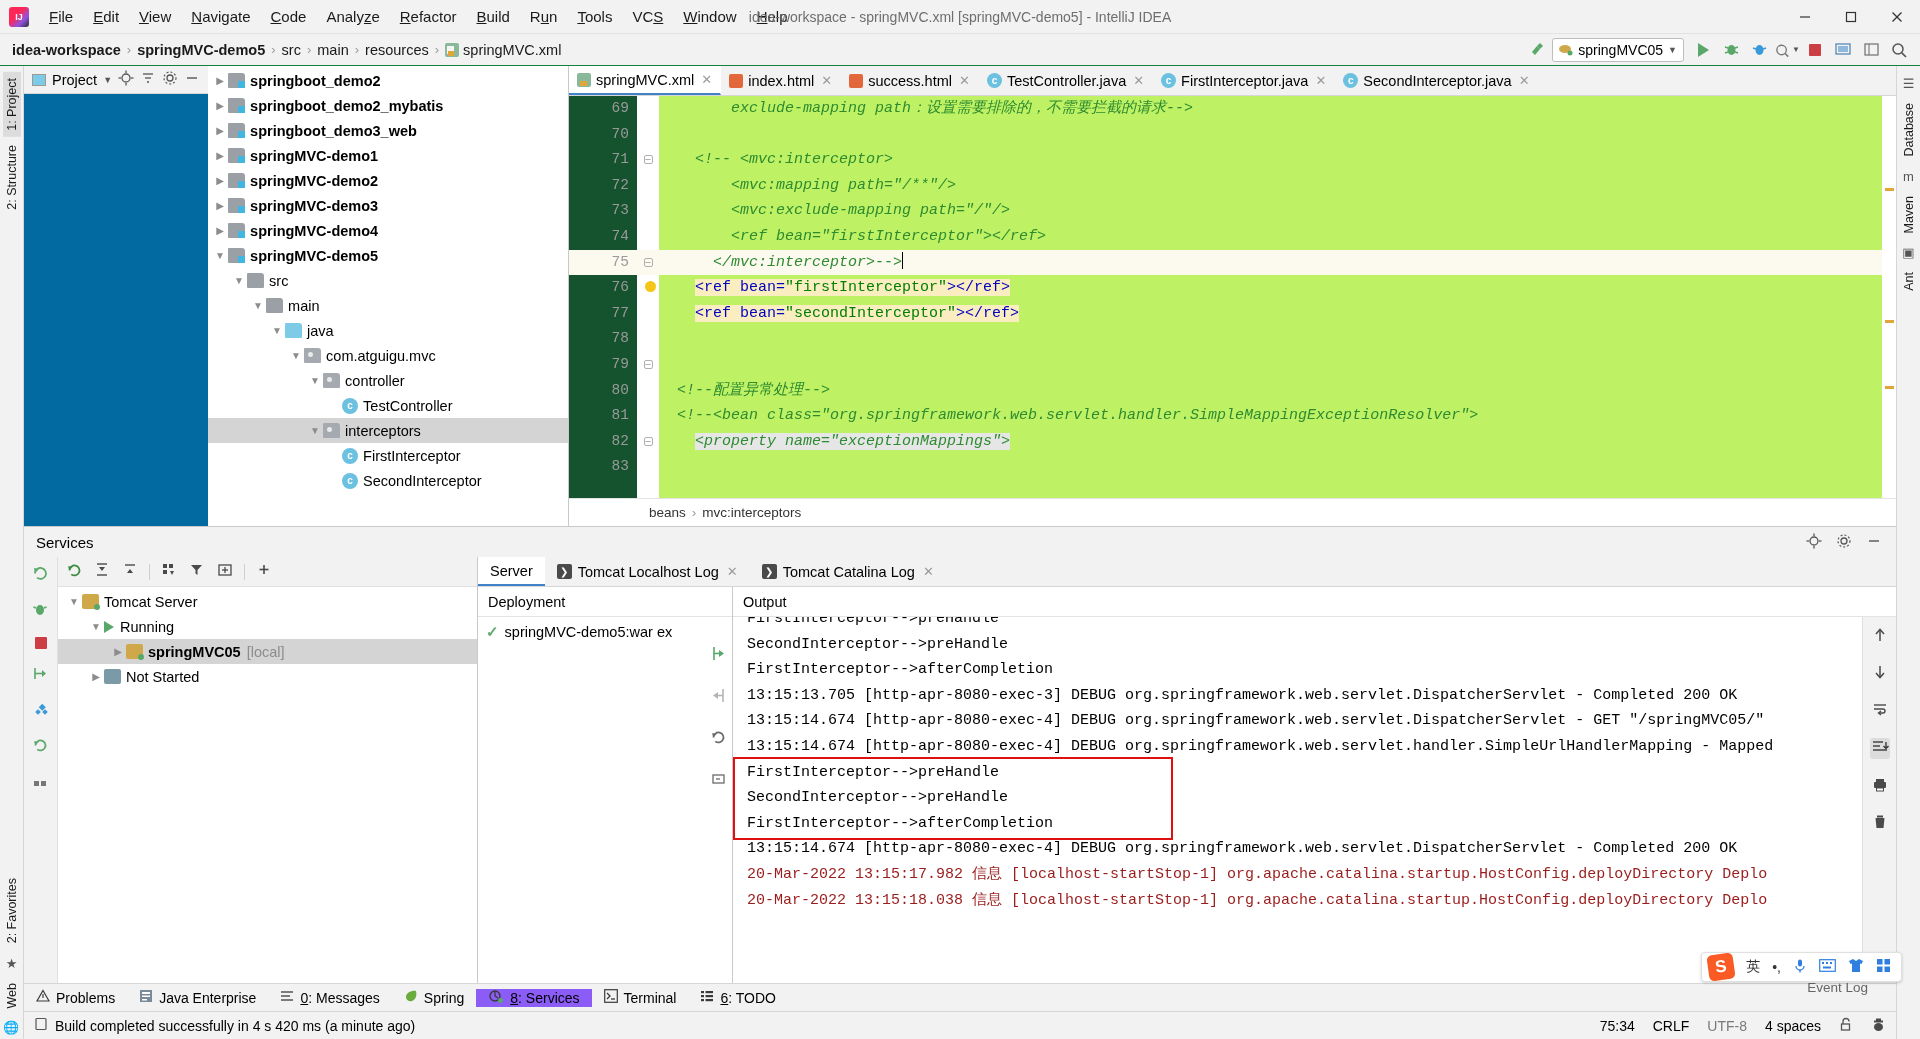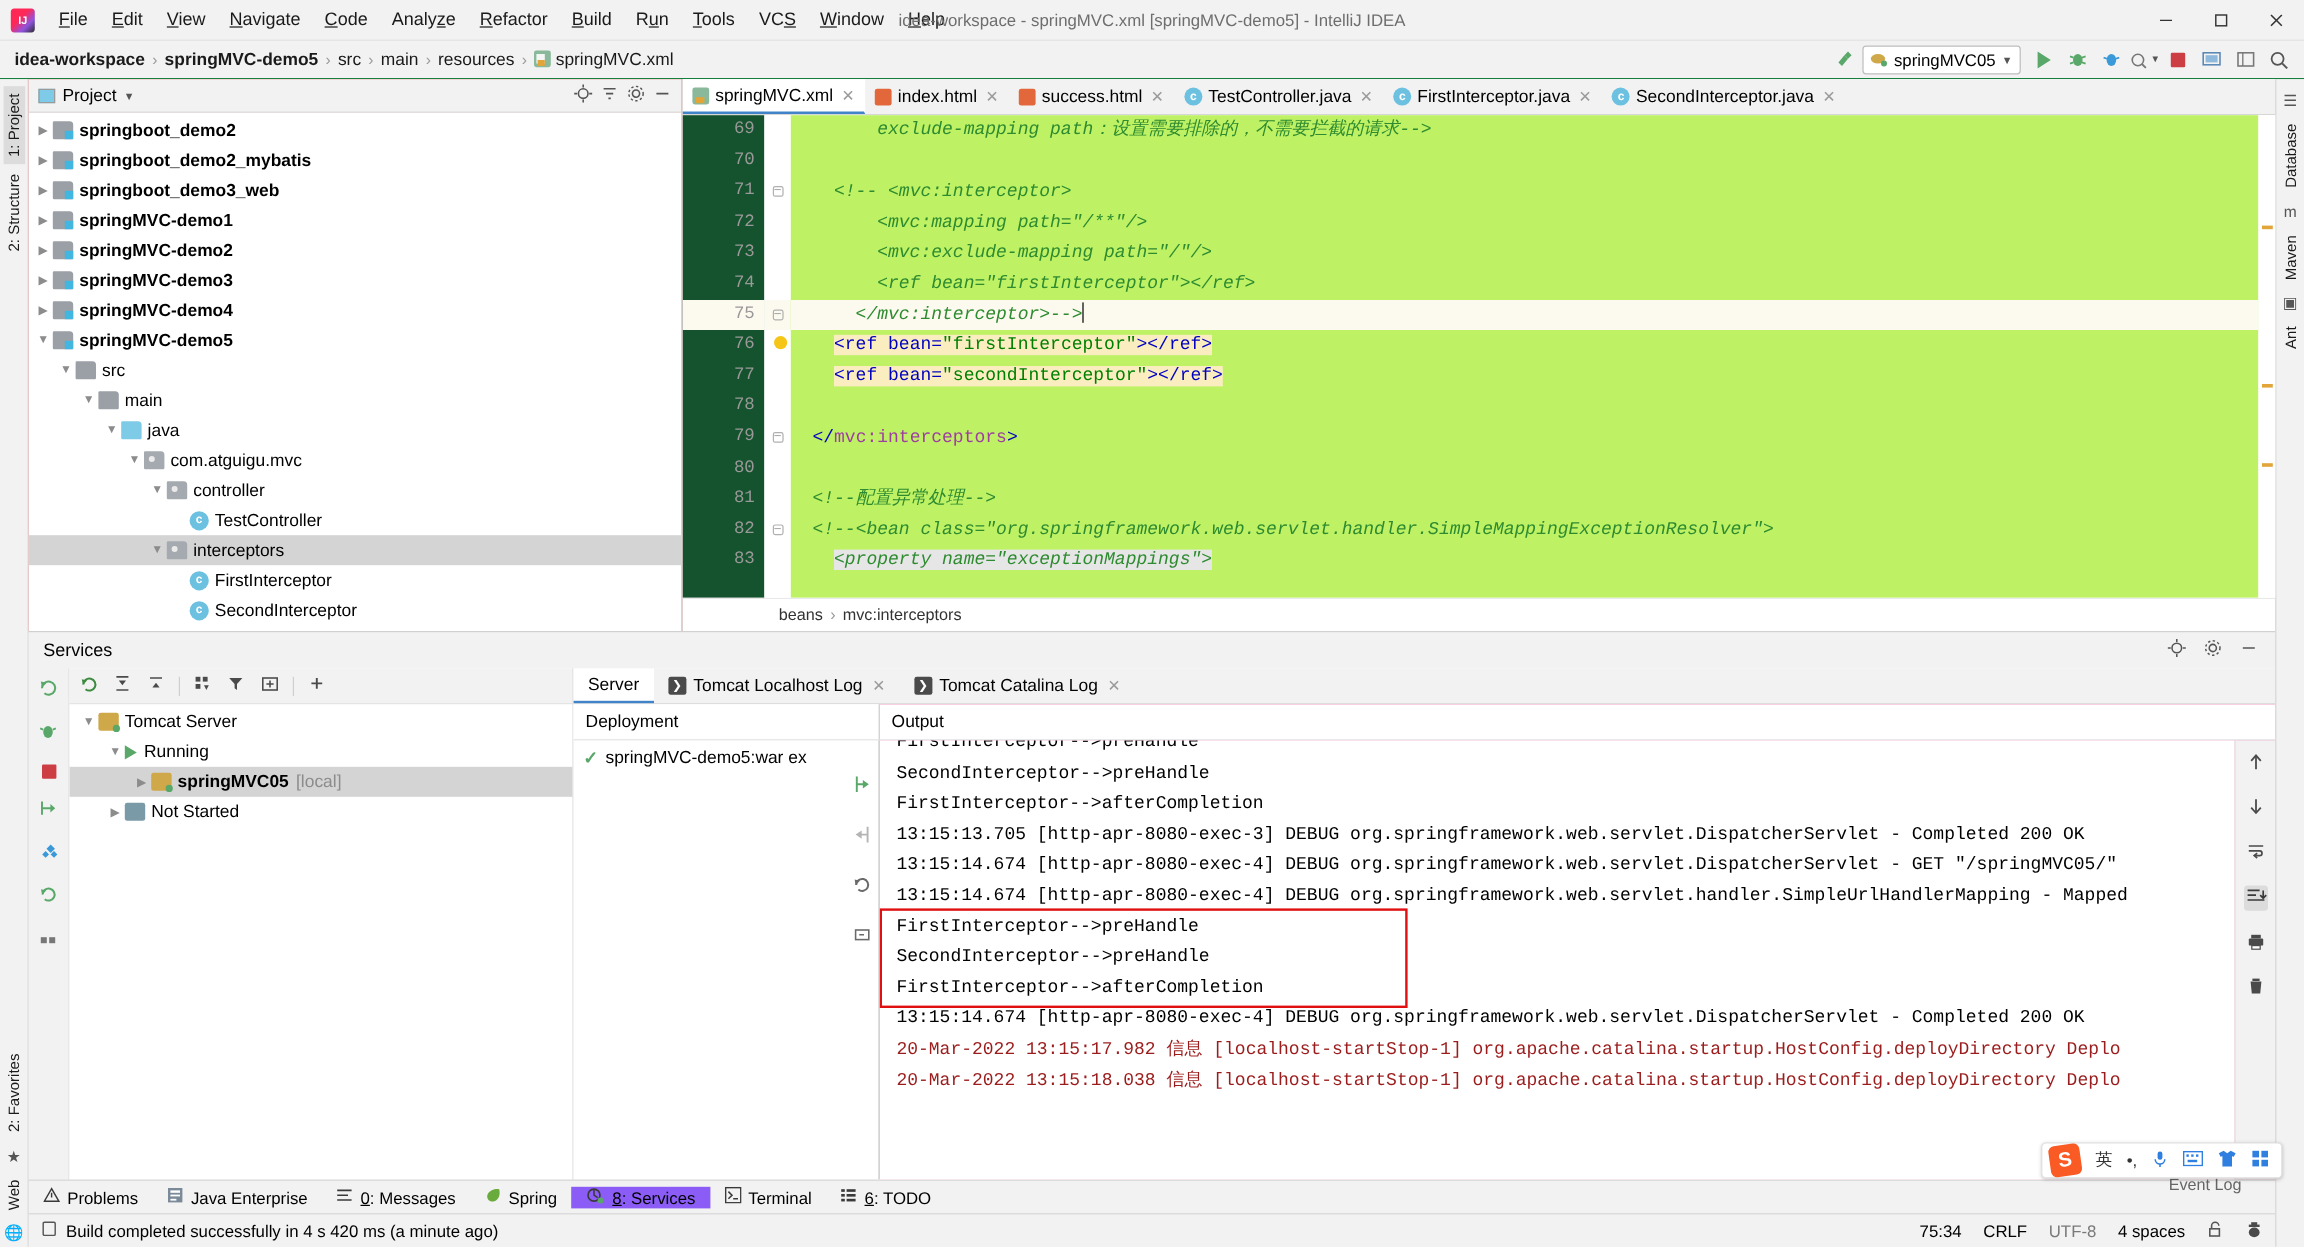--- a/index.html
+++ b/index.html
@@ -80,21 +80,21 @@
   }
   .vlabel.sel { background:#dcdcdc; }
   .rail-ico { font-size: 13px; color:#555; margin: 4px 0; }
 
   .center-col { flex: 1 1 auto; display: flex; flex-direction: column; min-width: 0; }
 
   
   .upper { display: flex; height: 460px; min-height:460px; }
 
   
-  .project-panel { width: 545px; min-width:545px; display:flex; flex-direction:column; background:#ef4444; border-right:1px solid #c9c9c9; }
+  .project-panel { width: 545px; min-width:545px; display:flex; flex-direction:row; background:#0369a1; border-right:1px solid #c9c9c9; }
   .panel-head {
     height: 28px; min-height:28px; display:flex; align-items:center; background:#f2f2f2;
     border-bottom: 1px solid #d6d6d6; padding-left: 8px; gap:6px;
   }
   .panel-head .title { font-size:14.5px; }
   .panel-head-icons { margin-left:auto; display:flex; align-items:center; gap:6px; padding-right:8px; color:#555; }
   .tree { flex:1 1 auto; overflow:hidden; padding-top: 2px; font-size: 14.5px; background:#fff; }
   .trow { height: 25px; display:flex; align-items:center; white-space:nowrap; cursor:default; }
   .trow.sel { background:#d4d4d4; }
   .tarrow { width: 16px; text-align:center; color:#8c8c8c; font-size: 10px; flex:0 0 auto; }
@@ -165,21 +165,21 @@
   .svc-tab.active { background:#fff; border-bottom:2px solid #4083c9; }
   .log-ico { width:15px;height:15px;background:#4a4a4a;color:#fff;font-size:10px;line-height:15px;text-align:center;border-radius:2px;flex:0 0 auto;}
 
   .svc-cols { flex:1 1 auto; display:flex; min-height:0; }
   .deploy-col { width: 255px; min-width:255px; display:flex; flex-direction:column; border-right:1px solid #c9c9c9; background:#fff;}
   .col-head { height:30px; min-height:30px; display:flex; align-items:center; padding-left:10px; font-size:14.5px; background:#fff; border-bottom:1px solid #e3e3e3;}
   .deploy-row { display:flex; align-items:center; gap:6px; padding:6px 4px 6px 8px; font-size:14.5px; white-space:nowrap; }
   .check { color:#59a869; font-size:15px; font-weight:bold; }
   .deploy-side { width:28px; min-width:28px; display:flex; flex-direction:column; align-items:center; gap:22px; padding-top:28px; color:#6a6a6a;}
 
-  .output-col { flex:1 1 auto; display:flex; flex-direction:column; min-width:0; background:#ec4899; }
+  .output-col { flex:1 1 auto; display:flex; flex-direction:column; min-width:0; background:#f0abfc; }
   .console { flex:1 1 auto; position:relative; overflow:hidden; background:#fff; padding-left:14px; }
   .oline { height:25.6px; line-height:25.6px; white-space:pre; font-family:"Liberation Mono", monospace; font-size:15px; color:#000;}
   .oline.red { color:#9b1c1c; }
   .redbox {
     position:absolute; border:2px solid #e01010; pointer-events:none;
   }
   .console-rail { width:34px; min-width:34px; background:#f2f2f2; display:flex; flex-direction:column; align-items:center; gap:18px; padding-top:10px; color:#4a4a4a; border-left:1px solid #e0e0e0;}
   .console-rail .on { background:#dcdcdc; border-radius:3px; }
 
   
@@ -539,21 +539,20 @@
                 <div class="cline">        <span class="tok-cmt">exclude-mapping path：设置需要排除的，不需要拦截的请求--&gt;</span></div>
                 <div class="cline"></div>
                 <div class="cline">    <span class="tok-cmt">&lt;!-- &lt;mvc:interceptor&gt;</span></div>
                 <div class="cline">        <span class="tok-cmt">&lt;mvc:mapping path="/**"/&gt;</span></div>
                 <div class="cline">        <span class="tok-cmt">&lt;mvc:exclude-mapping path="/"/&gt;</span></div>
                 <div class="cline">        <span class="tok-cmt">&lt;ref bean="firstInterceptor"&gt;&lt;/ref&gt;</span></div>
                 <div class="cline hl">      <span class="tok-cmt">&lt;/mvc:interceptor&gt;--&gt;</span><span class="caret"></span></div>
                 <div class="cline">    <span class="hi-bg"><span class="tok-tag">&lt;ref </span><span class="tok-attr">bean=</span><span class="tok-val">"firstInterceptor"</span><span class="tok-tag">&gt;&lt;/ref&gt;</span></span></div>
                 <div class="cline">    <span class="hi-bg"><span class="tok-tag">&lt;ref </span><span class="tok-attr">bean=</span><span class="tok-val">"secondInterceptor"</span><span class="tok-tag">&gt;&lt;/ref&gt;</span></span></div>
                 <div class="cline"></div>
-                <div class="cline">  <span class="tok-tag">&lt;/</span><span class="tok-ns">mvc:interceptors</span><span class="tok-tag">&gt;</span></div>
                 <div class="cline"></div>
                 <div class="cline">  <span class="tok-cmt">&lt;!--配置异常处理--&gt;</span></div>
                 <div class="cline">  <span class="tok-cmt">&lt;!--&lt;bean class="org.springframework.web.servlet.handler.SimpleMappingExceptionResolver"&gt;</span></div>
                 <div class="cline">    <span style="background:#e6e6e6"><span class="tok-cmt">&lt;property name="exceptionMappings"&gt;</span></span></div>
               </div>
             <div class="editor-scroll">
               <div class="marker" style="top:92px;background:#e2a53a;"></div>
               <div class="marker" style="top:224px;background:#e2a53a;"></div>
               <div class="marker" style="top:290px;background:#e2a53a;"></div>
             </div>

